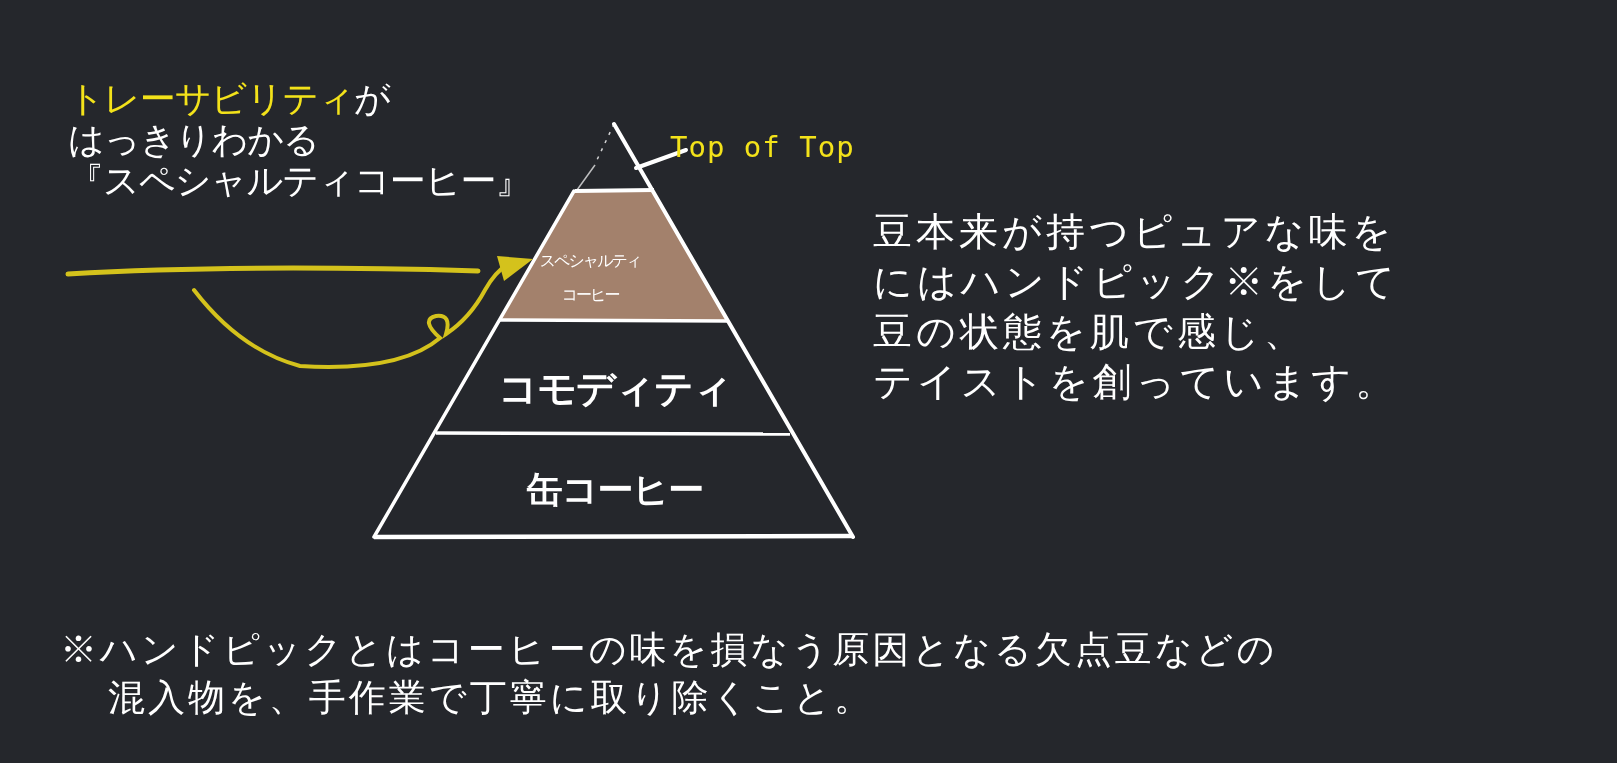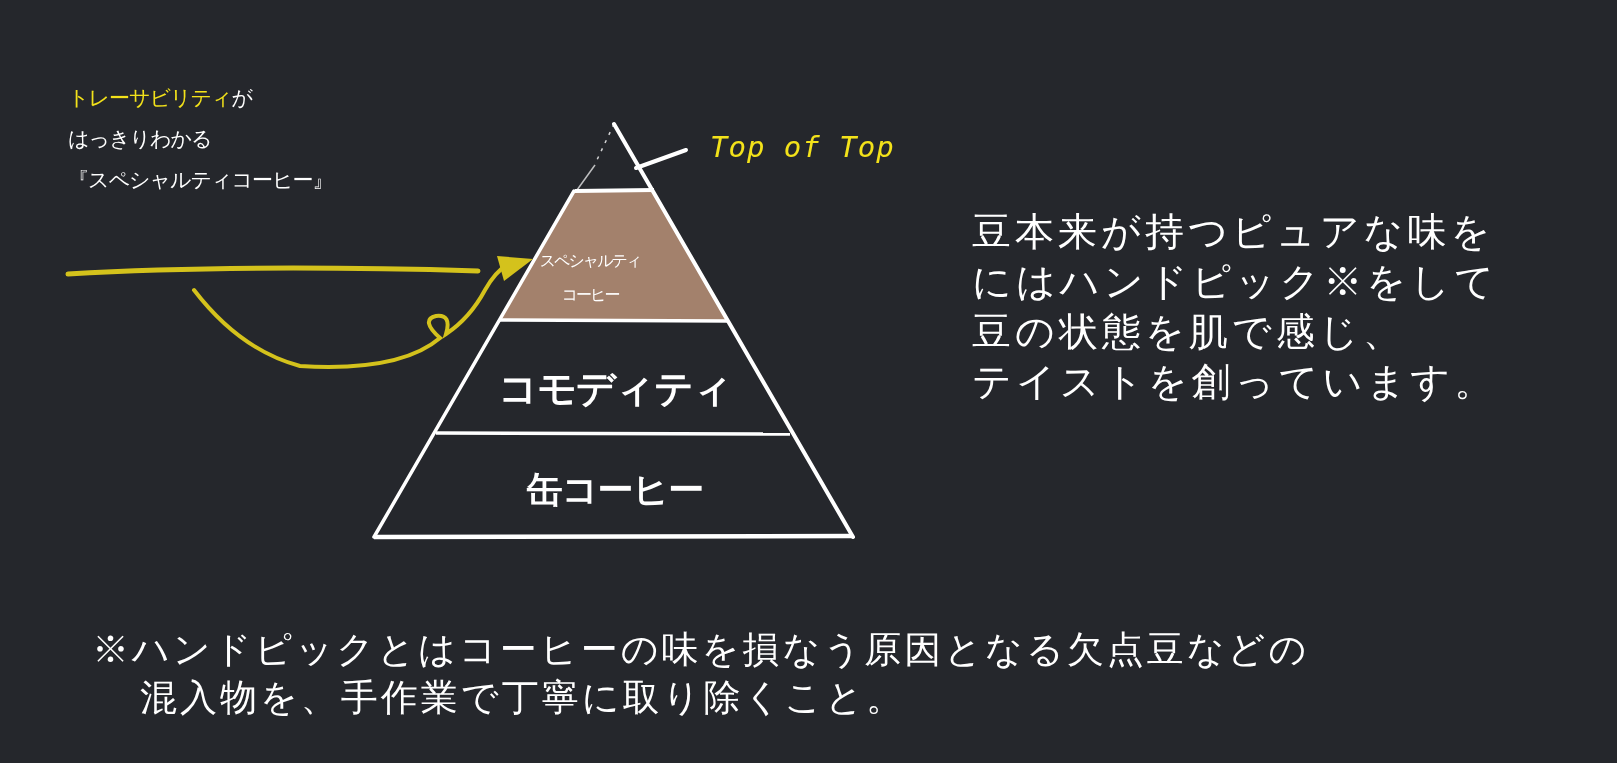--- a/index.html
+++ b/index.html
@@ -5,52 +5,52 @@
   html, body { margin: 0; padding: 0; }
   body {
     width: 1617px; height: 763px;
     background: #25272c;
     position: relative; overflow: hidden;
     font-family: "DejaVu Sans", sans-serif;
     color: #ffffff;
   }
   .callout {
     position: absolute; left: 68px; top: 78px;
-    font-size: 21px; line-height: 41px; letter-spacing: -1px;
+    font-size: 36px; line-height: 41px; letter-spacing: -1px;
     font-family: "DejaVu Sans", sans-serif;
   }
   .callout .hl { color: #f3e21a; }
   .callout .line { display: block; white-space: nowrap; }
   svg.diagram { position: absolute; left: 0; top: 0; }
   .tier-label {
     position: absolute; text-align: center; color: #ffffff;
     font-family: "DejaVu Sans", sans-serif; white-space: nowrap;
   }
   .tier-specialty { left: 476px; width: 228px; top: 244px; font-size: 16px; line-height: 34px; letter-spacing: -2px; }
   .tier-commodity { left: 440px; width: 350px; top: 362px; font-size: 39px; font-weight: bold; letter-spacing: -1px; }
   .tier-canned { left: 440px; width: 350px; top: 466px; font-size: 36px; font-weight: bold; letter-spacing: -1px; }
   .top-label {
     position: absolute; left: 670px; top: 130px;
-    font-family: "DejaVu Sans Mono", monospace; font-style: italic;
-    font-size: 29px; color: #f3e21a; white-space: nowrap; letter-spacing: 1px; margin-left: 40px;
+    font-family: "DejaVu Sans Mono", monospace; 
+    font-size: 29px; color: #f3e21a; white-space: nowrap; letter-spacing: 1px;
   }
   .description {
-    position: absolute; left: 972px; top: 207px;
+    position: absolute; left: 873px; top: 207px;
     font-family: "DejaVu Serif", serif;
     font-size: 39px; line-height: 50px; letter-spacing: 4px;
     white-space: nowrap;
   }
   .description .line { display: block; }
   .footnote {
     position: absolute; left: 60px; top: 626px;
     font-family: "DejaVu Serif", serif;
     font-size: 37px; line-height: 48px; letter-spacing: 3px;
     white-space: nowrap;
   }
-  .footnote .line { display: block; margin-left: 32px; }
+  .footnote .line { display: block; }
   .footnote .indent { padding-left: 48px; }
 </style>
 </head>
 <body>
 
 <div class="callout">
   <span class="line"><span class="hl">トレーサビリティ</span><span>が</span></span>
   <span class="line"><span>はっきりわかる</span></span>
   <span class="line"><span>『スペシャルティコーヒー』</span></span>
 </div>

